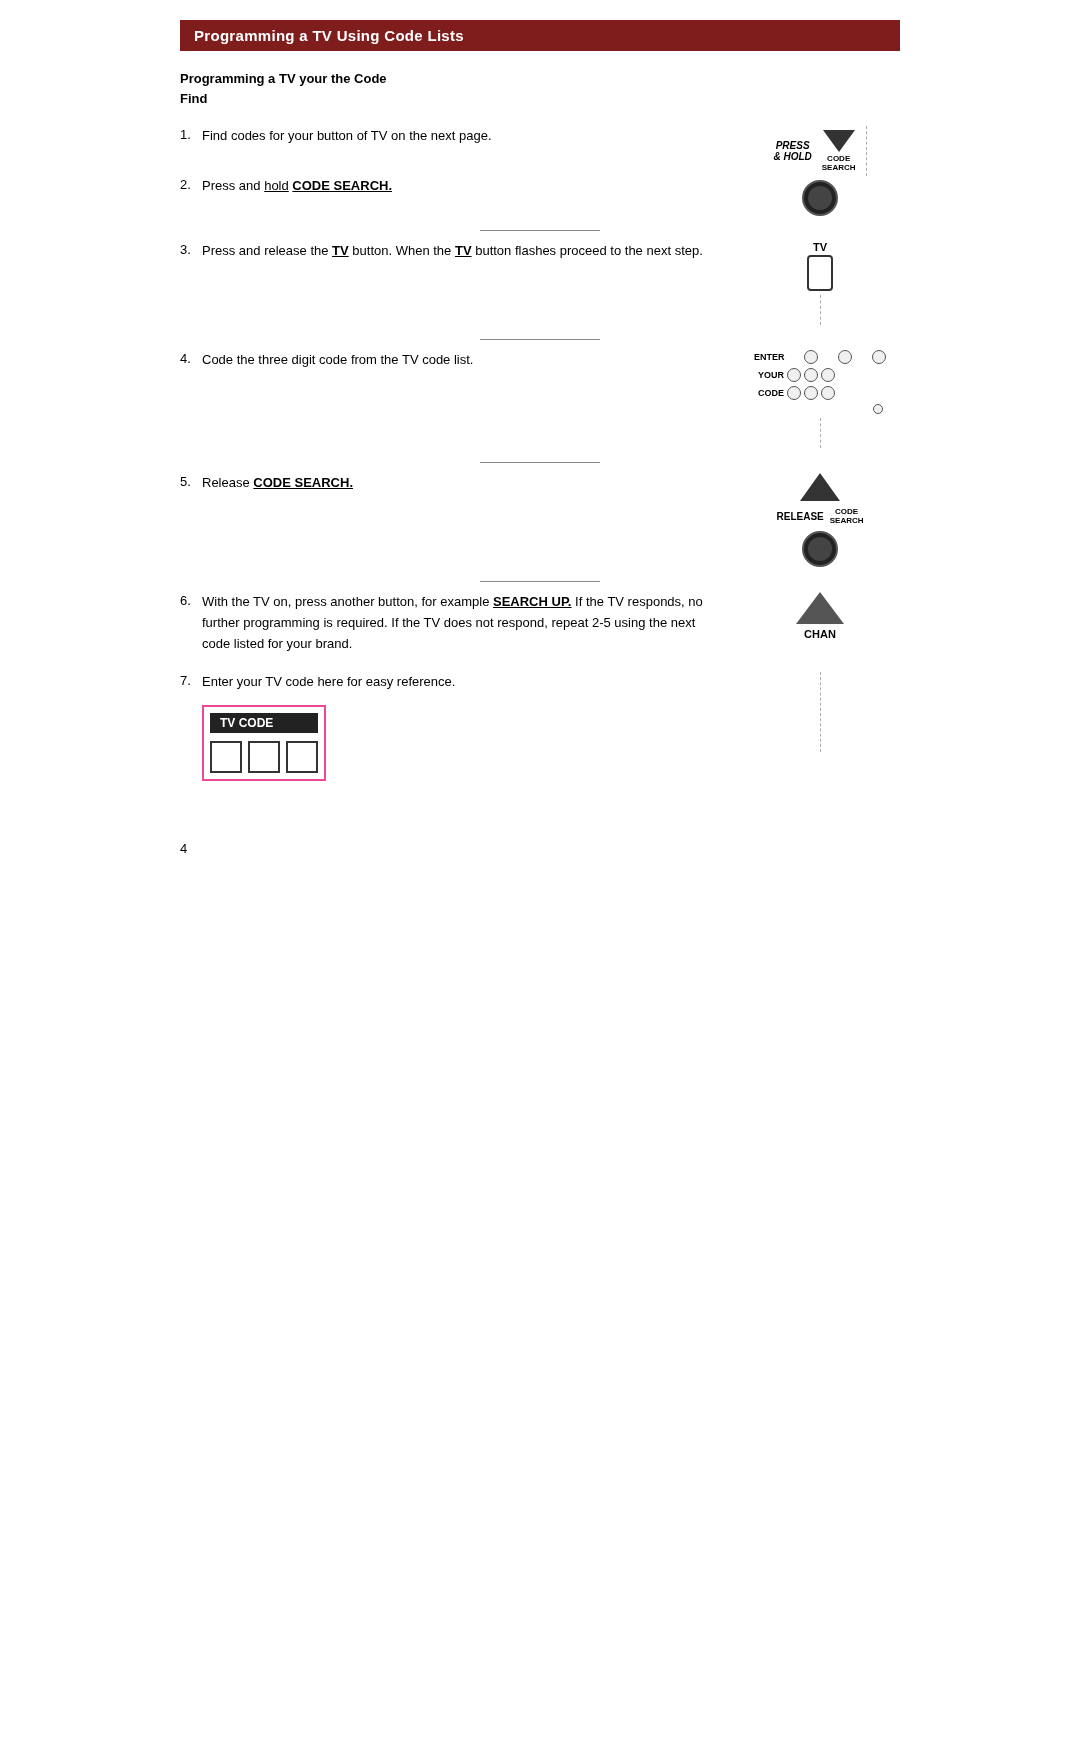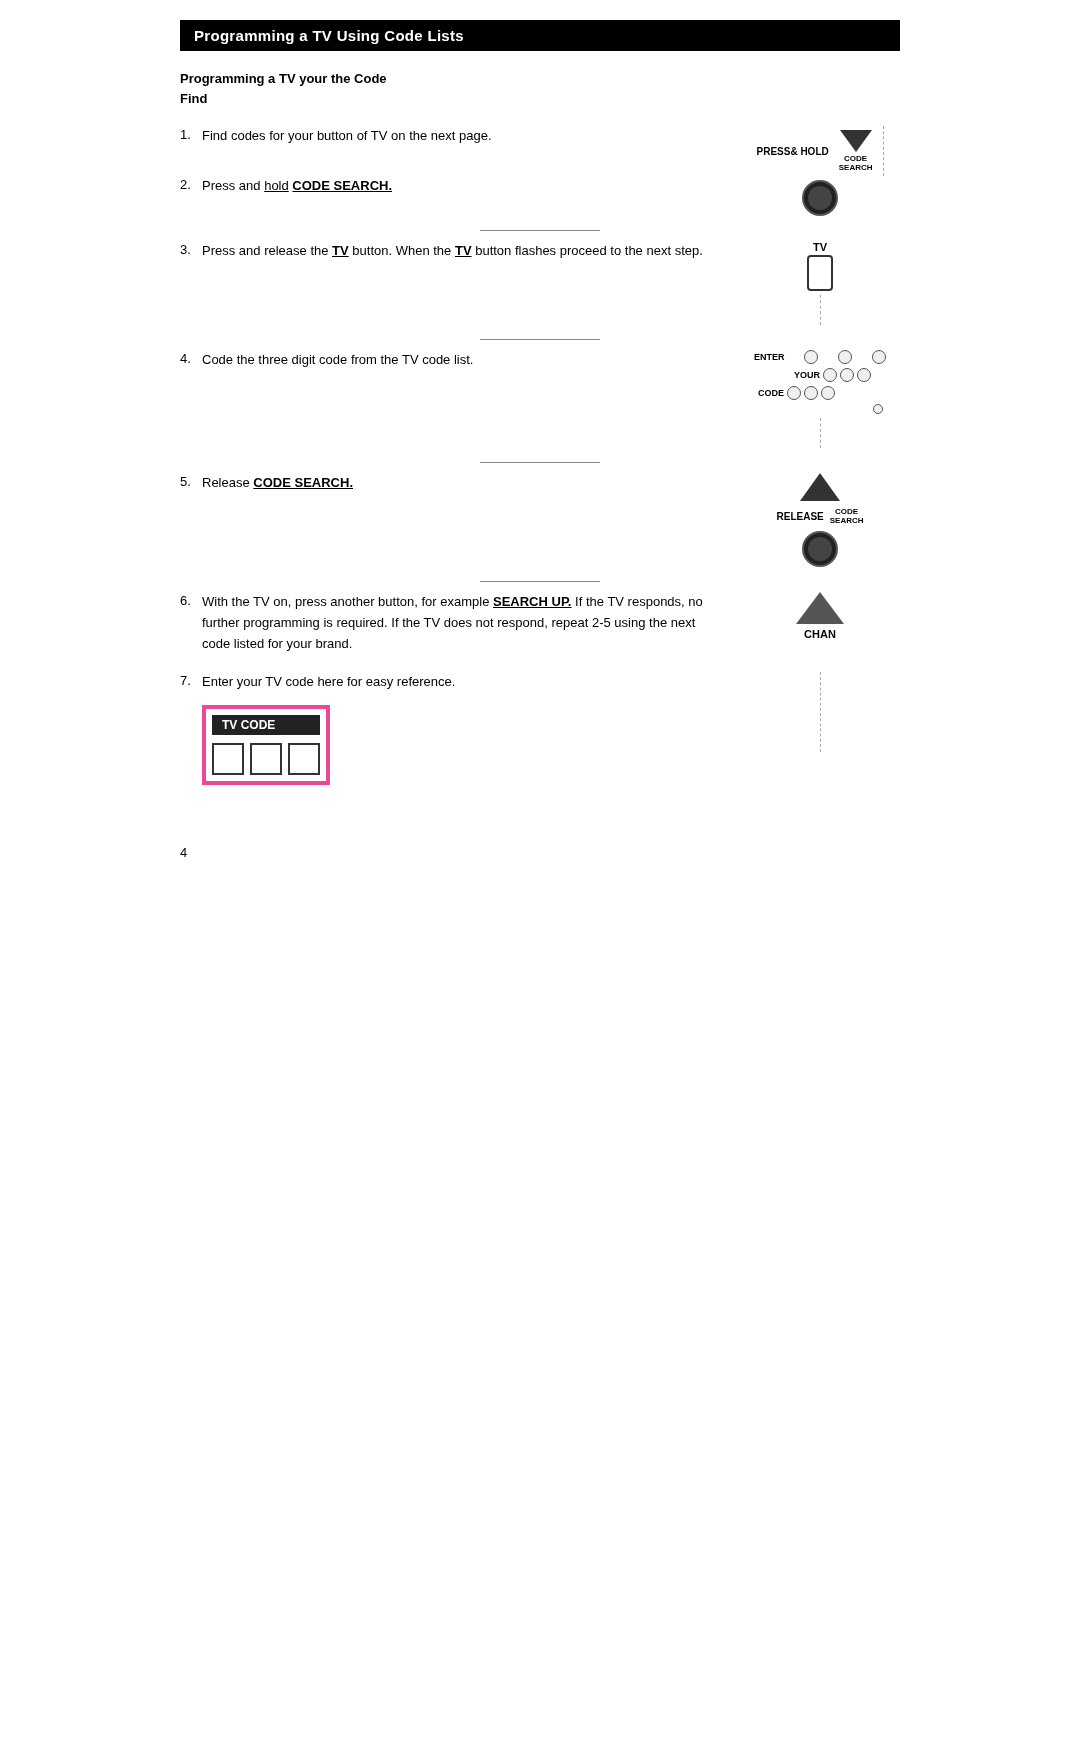--- a/index.html
+++ b/index.html
@@ -14,21 +14,21 @@
     }
 
     .page-container {
       width: 100%;
       max-width: 780px;
       margin: 0 auto;
       padding: 20px 30px 40px 30px;
     }
 
     .header-bar {
-      background: #000000;
+      background: #7f1d1d;
       color: #fff;
       font-weight: bold;
       font-size: 15px;
       padding: 7px 14px;
       margin-bottom: 18px;
       letter-spacing: 0.3px;
     }
 
     .section-intro {
       font-size: 13px;
@@ -131,21 +131,21 @@
     }
 
     .chan-label {
       font-size: 11px;
       font-weight: bold;
       margin-top: 4px;
       text-align: right;
     }
 
     .tv-code-box {
-      border: 4px solid #ec4899;
+      border: 2px solid #ec4899;
       display: inline-block;
       padding: 6px;
     }
 
     .tv-code-title {
       background: #222;
       color: #fff;
       font-size: 12px;
       font-weight: bold;
       padding: 3px 10px;
@@ -230,21 +230,21 @@
         <div class="step-num-col">
           <span>1.</span>
         </div>
         <div class="step-content-col">
           <span>Find codes for your button of TV on the next page.</span>
         </div>
       </div>
     </div>
     <div class="image-area">
       <div style="display:flex; flex-direction:row; align-items:center; gap:10px;">
-        <div style="display:flex; flex-direction:row; align-items:flex-start;">
+        <div style="display:flex; flex-direction:column; align-items:center;font-style:italic;">
           <span style="font-size:10px; font-weight:bold;">PRESS</span>
           <span style="font-size:10px; font-weight:bold;">&amp; HOLD</span>
         </div>
         <div style="display:flex; flex-direction:column; align-items:center;">
           <div class="down-arrow"></div>
           <div style="font-size:8px; font-weight:bold; text-align:center; margin-top:2px; white-space:pre-line;">CODE
 SEARCH</div>
         </div>
         <div style="border-left:1px dashed #aaa; height:50px;"></div>
       </div>
@@ -309,21 +309,21 @@
       <div style="display:flex; flex-direction:column; gap:4px; align-items:flex-start;">
 
         <div style="display:flex; align-items:center; gap:20px;">
           <span style="font-size:9px; font-weight:bold; width:30px; text-align:right;">ENTER</span>
           <div class="key-circle"></div>
           <div class="key-circle"></div>
           <div class="key-circle"></div>
         </div>
 
         <div style="display:flex; align-items:center; gap:3px;">
-          <span style="font-size:9px; font-weight:bold; width:30px; text-align:right;margin-left:36px;">YOUR</span>
+          <span style="font-size:9px; font-weight:bold; width:30px; text-align:right;">YOUR</span>
           <div class="key-circle"></div>
           <div class="key-circle"></div>
           <div class="key-circle"></div>
         </div>
 
         <div style="display:flex; align-items:center; gap:3px;">
           <span style="font-size:9px; font-weight:bold; width:30px; text-align:right;">CODE</span>
           <div class="key-circle"></div>
           <div class="key-circle"></div>
           <div class="key-circle"></div>

